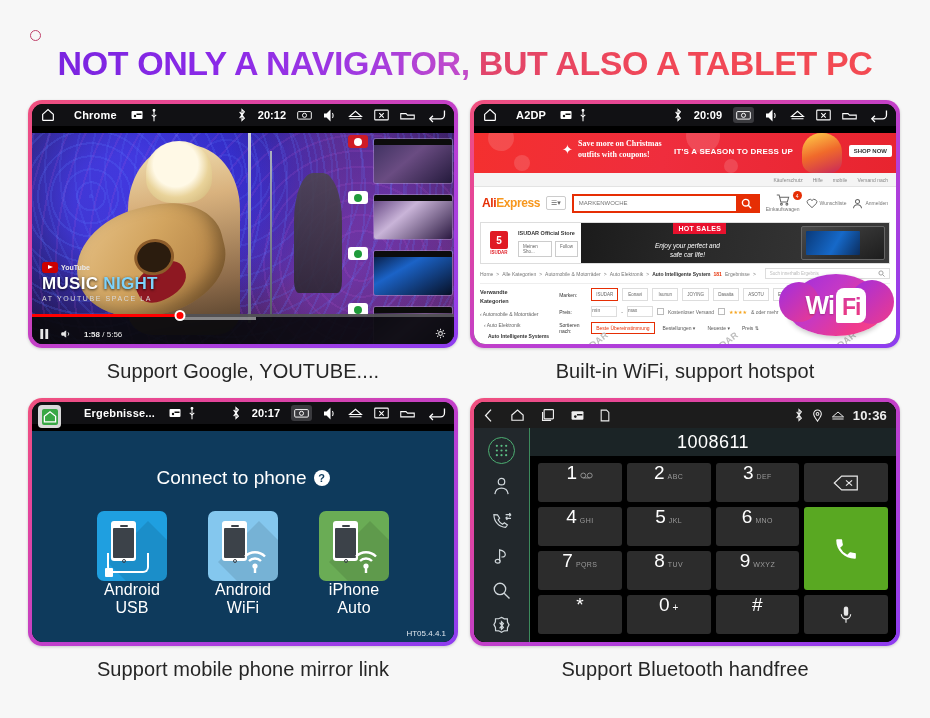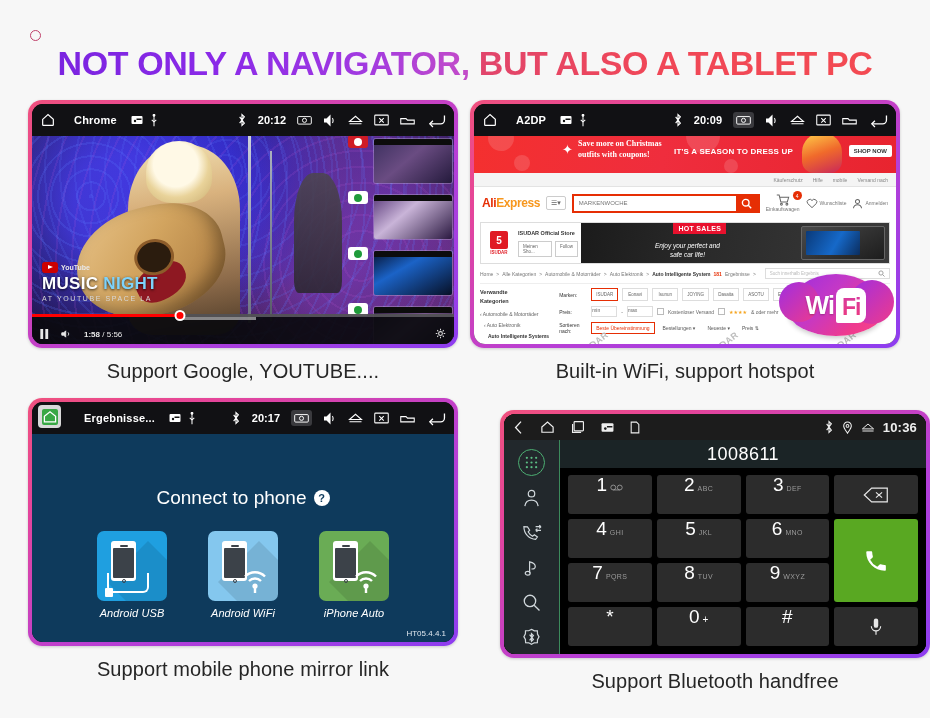--- a/index.html
+++ b/index.html
@@ -36,21 +36,21 @@
 
   
   .grid {
     position: absolute; left: 28px; top: 100px;
     width: 876px; height: 600px;
   }
   .cell { position: absolute; width: 430px; }
   .cell.c1 { left: 0;   top: 0; }
   .cell.c2 { left: 442px; top: 0; }
   .cell.c3 { left: 0;   top: 298px; }
-  .cell.c4 { left: 442px; top: 310px; margin-left: 30px; }
+  .cell.c4 { left: 442px; top: 298px; }
 
   .device {
     position: relative;
     width: 430px; height: 248px;
     border-radius: 14px;
     padding: 4px;
     background: linear-gradient(150deg,#f0517e 0%, #e5459a 22%, #b93fd4 58%, #8d3df0 100%);
     box-shadow: 0 1px 3px rgba(0,0,0,.18);
     overflow: hidden;
   }
@@ -66,21 +66,21 @@
     text-align: center;
     font-size: 20px;
     color: #262626;
     margin-top: 12px;
     letter-spacing: .1px;
   }
 
   
   .statusbar {
     position: absolute; left: 0; top: 0; right: 0;
-    height: 32px;
+    height: 22px;
     background: #111114;
     display: flex; align-items: center;
     padding: 0 8px;
     color: #fff;
     z-index: 8;
   }
   .sb-app {
     font-size: 11px; font-weight: bold;
     margin-left: 18px; letter-spacing: .2px;
   }
@@ -364,21 +364,21 @@
 
   
   .p3-body { position:absolute; left:0; top:29px; right:0; bottom:0; background:#0e3a5c; }
   .ec-home {
     position:absolute; left:6px; top:3px; width:23px; height:23px;
     background:#d9d9d9; border-radius:4px;
     display:flex; align-items:center; justify-content:center; z-index:9;
   }
   .ec-home .sq { width:16px; height:16px; background:#39a845; border-radius:2px; position:relative;}
   .ec-title {
-    text-align:center; color:#fff; font-size:19px; margin-top:56px;
+    text-align:center; color:#fff; font-size:19px; margin-top:36px;
     display:flex; align-items:center; justify-content:center; gap:7px;
   }
   .qmark {
     width:16px;height:16px;border-radius:50%;background:#fff;color:#0e3a5c;
     font-size:11px;font-weight:bold; display:flex;align-items:center;justify-content:center;
   }
   .ec-opts { display:flex; justify-content:center; gap:31px; margin-top:22px;}
   .ec-opt { width:80px; text-align:center; }
   .ec-tile {
     width:70px; height:70px; margin:0 auto; border-radius:7px;
@@ -402,21 +402,21 @@
     position:absolute; left:10px; bottom:8px; width:42px; height:20px;
     border:2px solid #fff; border-top:0; border-radius:0 0 6px 6px;
   }
   .ec-usb::after {
     content:""; position:absolute; left:-4px; bottom:-6px; width:8px; height:9px;
     background:#fff; border-radius:1px;
   }
   .ec-wave {
     position:absolute; right:6px; bottom:7px; width:34px; height:30px;
   }
-  .ec-label { color:#fff; font-size:11px; margin-top:6px; letter-spacing:.1px;font-style:italic;}
+  .ec-label { color:#fff; font-size:16px; letter-spacing:.1px;}
   .ec-ver { position:absolute; right:8px; bottom:4px; color:#dfe7ee; font-size:8px;}
 
   
   .p4-body { position:absolute; left:0; top:0; right:0; bottom:0; background:#000;}
   .and-bar {
     height:26px; background:#1c1c1c; display:flex; align-items:center;
     padding:0 9px; color:#eee;
   }
   .and-left { display:flex; gap:16px; align-items:center;}
   .and-right { margin-left:auto; display:flex; gap:8px; align-items:center;}

